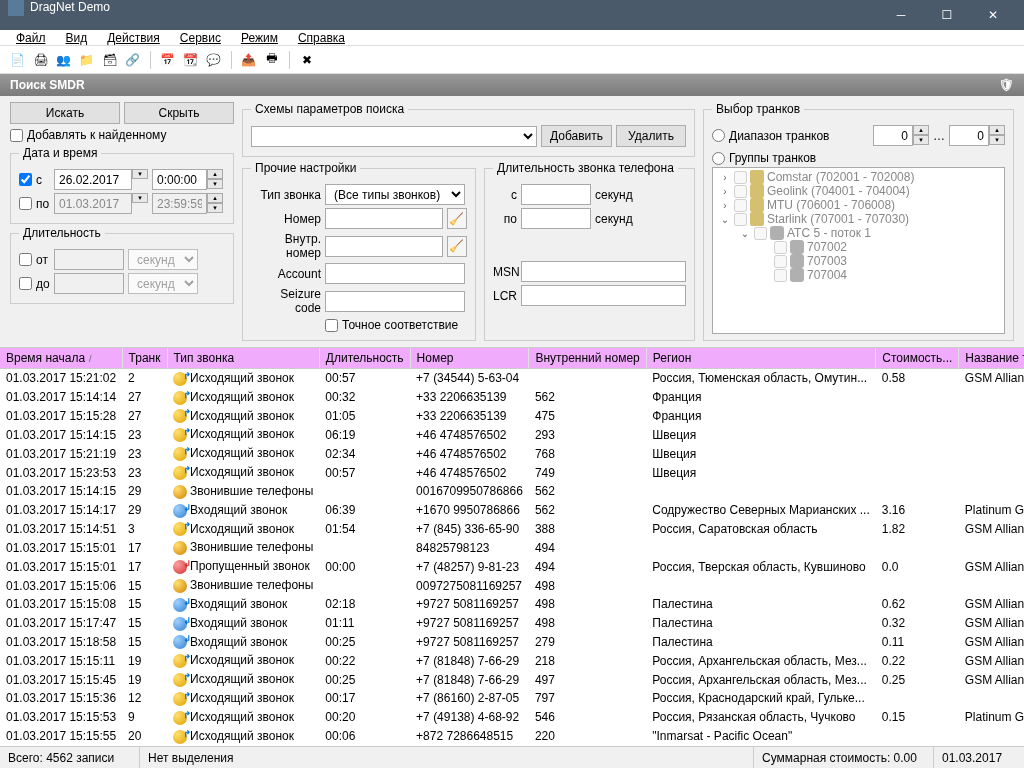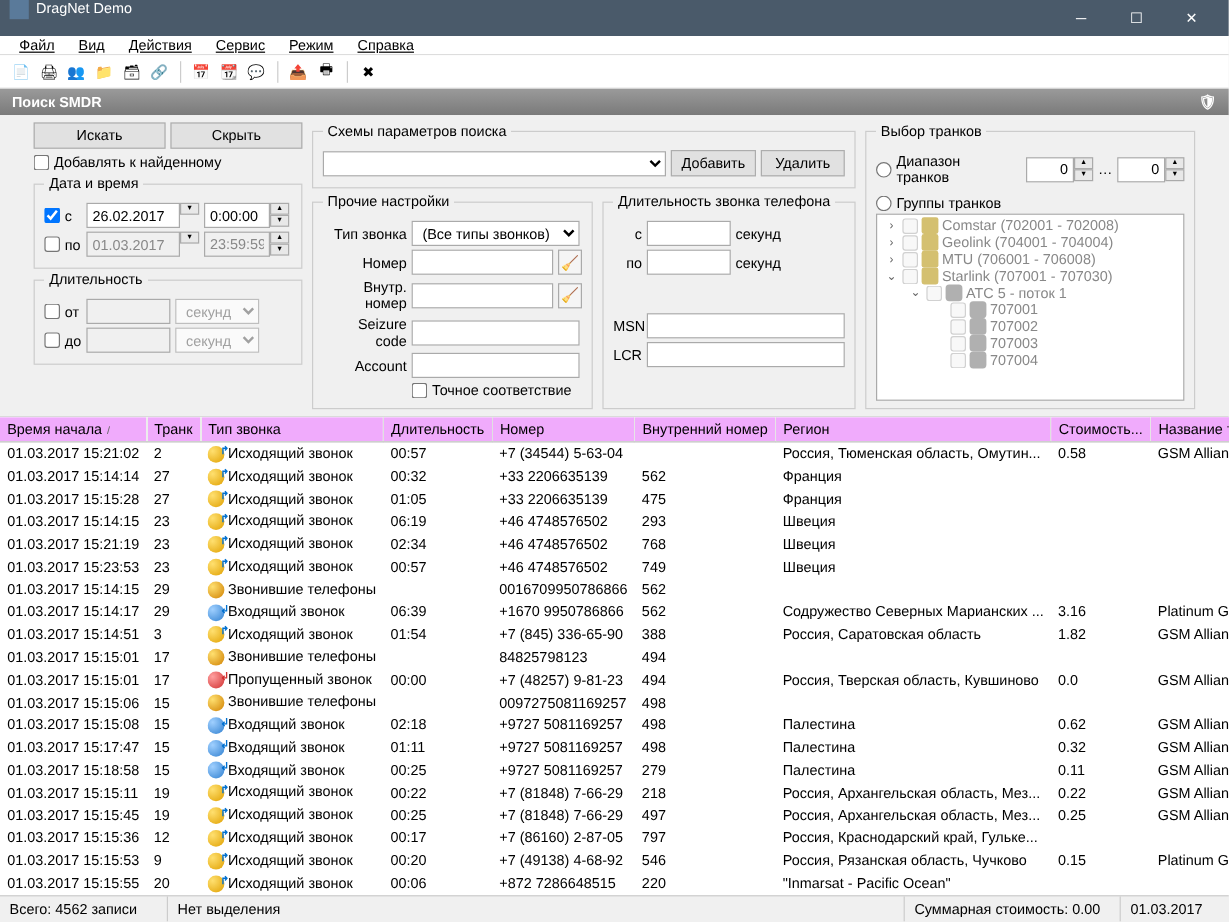--- a/index.html
+++ b/index.html
@@ -11,21 +11,21 @@
 .titlebar .winbtn { width: 46px; height: 30px; display: flex; align-items: center; justify-content: center; color: #fff; cursor: pointer; }
 .menubar { background: #fff; height: 16px; display: flex; align-items: center; padding: 0 8px; gap: 4px; border-bottom: 1px solid #ddd; }
 .menubar .menuitem { padding: 2px 8px; cursor: pointer; }
 .menubar .menuitem span.u { text-decoration: underline; }
 .toolbar { background: #fff; height: 28px; display: flex; align-items: center; padding: 0 8px; gap: 3px; border-bottom: 1px solid #ddd; }
 .toolbar .tbtn { width: 20px; height: 20px; display: flex; align-items: center; justify-content: center; cursor: pointer; border-radius: 2px; }
 .toolbar .sep { width: 1px; height: 18px; background: #ccc; margin: 0 4px; }
 .headerbar { background: linear-gradient(#9a9a9a, #7a7a7a); color: #fff; padding: 4px 10px; font-size: 16px; font-weight: bold; display: flex; }
 .headerbar .spacer { flex: 1; }
 .content { flex: 1; display: flex; flex-direction: column; background: #f0f0f0; overflow: hidden; }
-.searchpanel { background: #f0f0f0; padding: 6px 28px; display: flex; gap: 8px; }
+.searchpanel { background: #f0f0f0; padding: 6px 10px; display: flex; gap: 8px; }
 .leftcol { width: 230px; display: flex; flex-direction: column; gap: 2px; }
 .midcol { flex: 1; display: flex; flex-direction: column; gap: 4px; }
 .rightcol { width: 326px; display: flex; flex-direction: column; }
 .btnrow { display: flex; gap: 4px; }
 .btn { background: #e1e1e1; border: 1px solid #adadad; padding: 3px 8px; cursor: pointer; min-width: 90px; text-align: center; }
 .checkbox { display: flex; align-items: center; gap: 4px; margin: 2px 0; }
 .checkbox input { margin: 0; }
 fieldset { border: 1px solid #ccc; padding: 6px 8px; margin: 0; }
 legend { padding: 0 4px; }
 .row { display: flex; align-items: center; gap: 4px; margin: 3px 0; }
@@ -190,25 +190,25 @@
               <span class="field-label" style="width:70px">Номер</span>
             <input type="text" style="width: 118px;">
               <div class="iconbtn">🧹</div>
           </div>
           <div class="row">
               <span class="field-label" style="width:70px">Внутр. номер</span>
             <input type="text" style="width: 118px;">
               <div class="iconbtn">🧹</div>
           </div>
           <div class="row">
+              <span class="field-label" style="width:70px">Account</span>
+            <input type="text" style="width: 140px;">
+          </div>
+          <div class="row">
               <span class="field-label" style="width:70px">Seizure code</span>
-            <input type="text" style="width: 140px;">
-          </div>
-          <div class="row">
-              <span class="field-label" style="width:70px">Account</span>
             <input type="text" style="width: 140px;">
           </div>
           <label class="checkbox" style="margin-left:74px">
             <input type="checkbox" style="">
               <span>Точное соответствие</span>
           </label>
         </fieldset>
         <fieldset style="width:200px">
           <legend>Длительность звонка телефона</legend>
           <div class="row">
@@ -290,26 +290,20 @@
             <div class="treeitem" style="padding-left: 24px;">
               <span class="treetoggle">⌄</span>
               <input type="checkbox" disabled="" style="">
               <span class="treeicon2"></span>
               <span>АТС 5 - поток 1</span>
             </div>
             <div class="treeitem" style="padding-left: 44px;">
               <span class="treetoggle"></span>
               <input type="checkbox" disabled="" style="">
               <span class="treeicon2"></span>
-              <span>707001</span>
-            </div>
-            <div class="treeitem" style="padding-left: 44px;">
-              <span class="treetoggle"></span>
-              <input type="checkbox" disabled="" style="">
-              <span class="treeicon2"></span>
               <span>707002</span>
             </div>
             <div class="treeitem" style="padding-left: 44px;">
               <span class="treetoggle"></span>
               <input type="checkbox" disabled="" style="">
               <span class="treeicon2"></span>
               <span>707003</span>
             </div>
             <div class="treeitem" style="padding-left: 44px;">
               <span class="treetoggle"></span>

